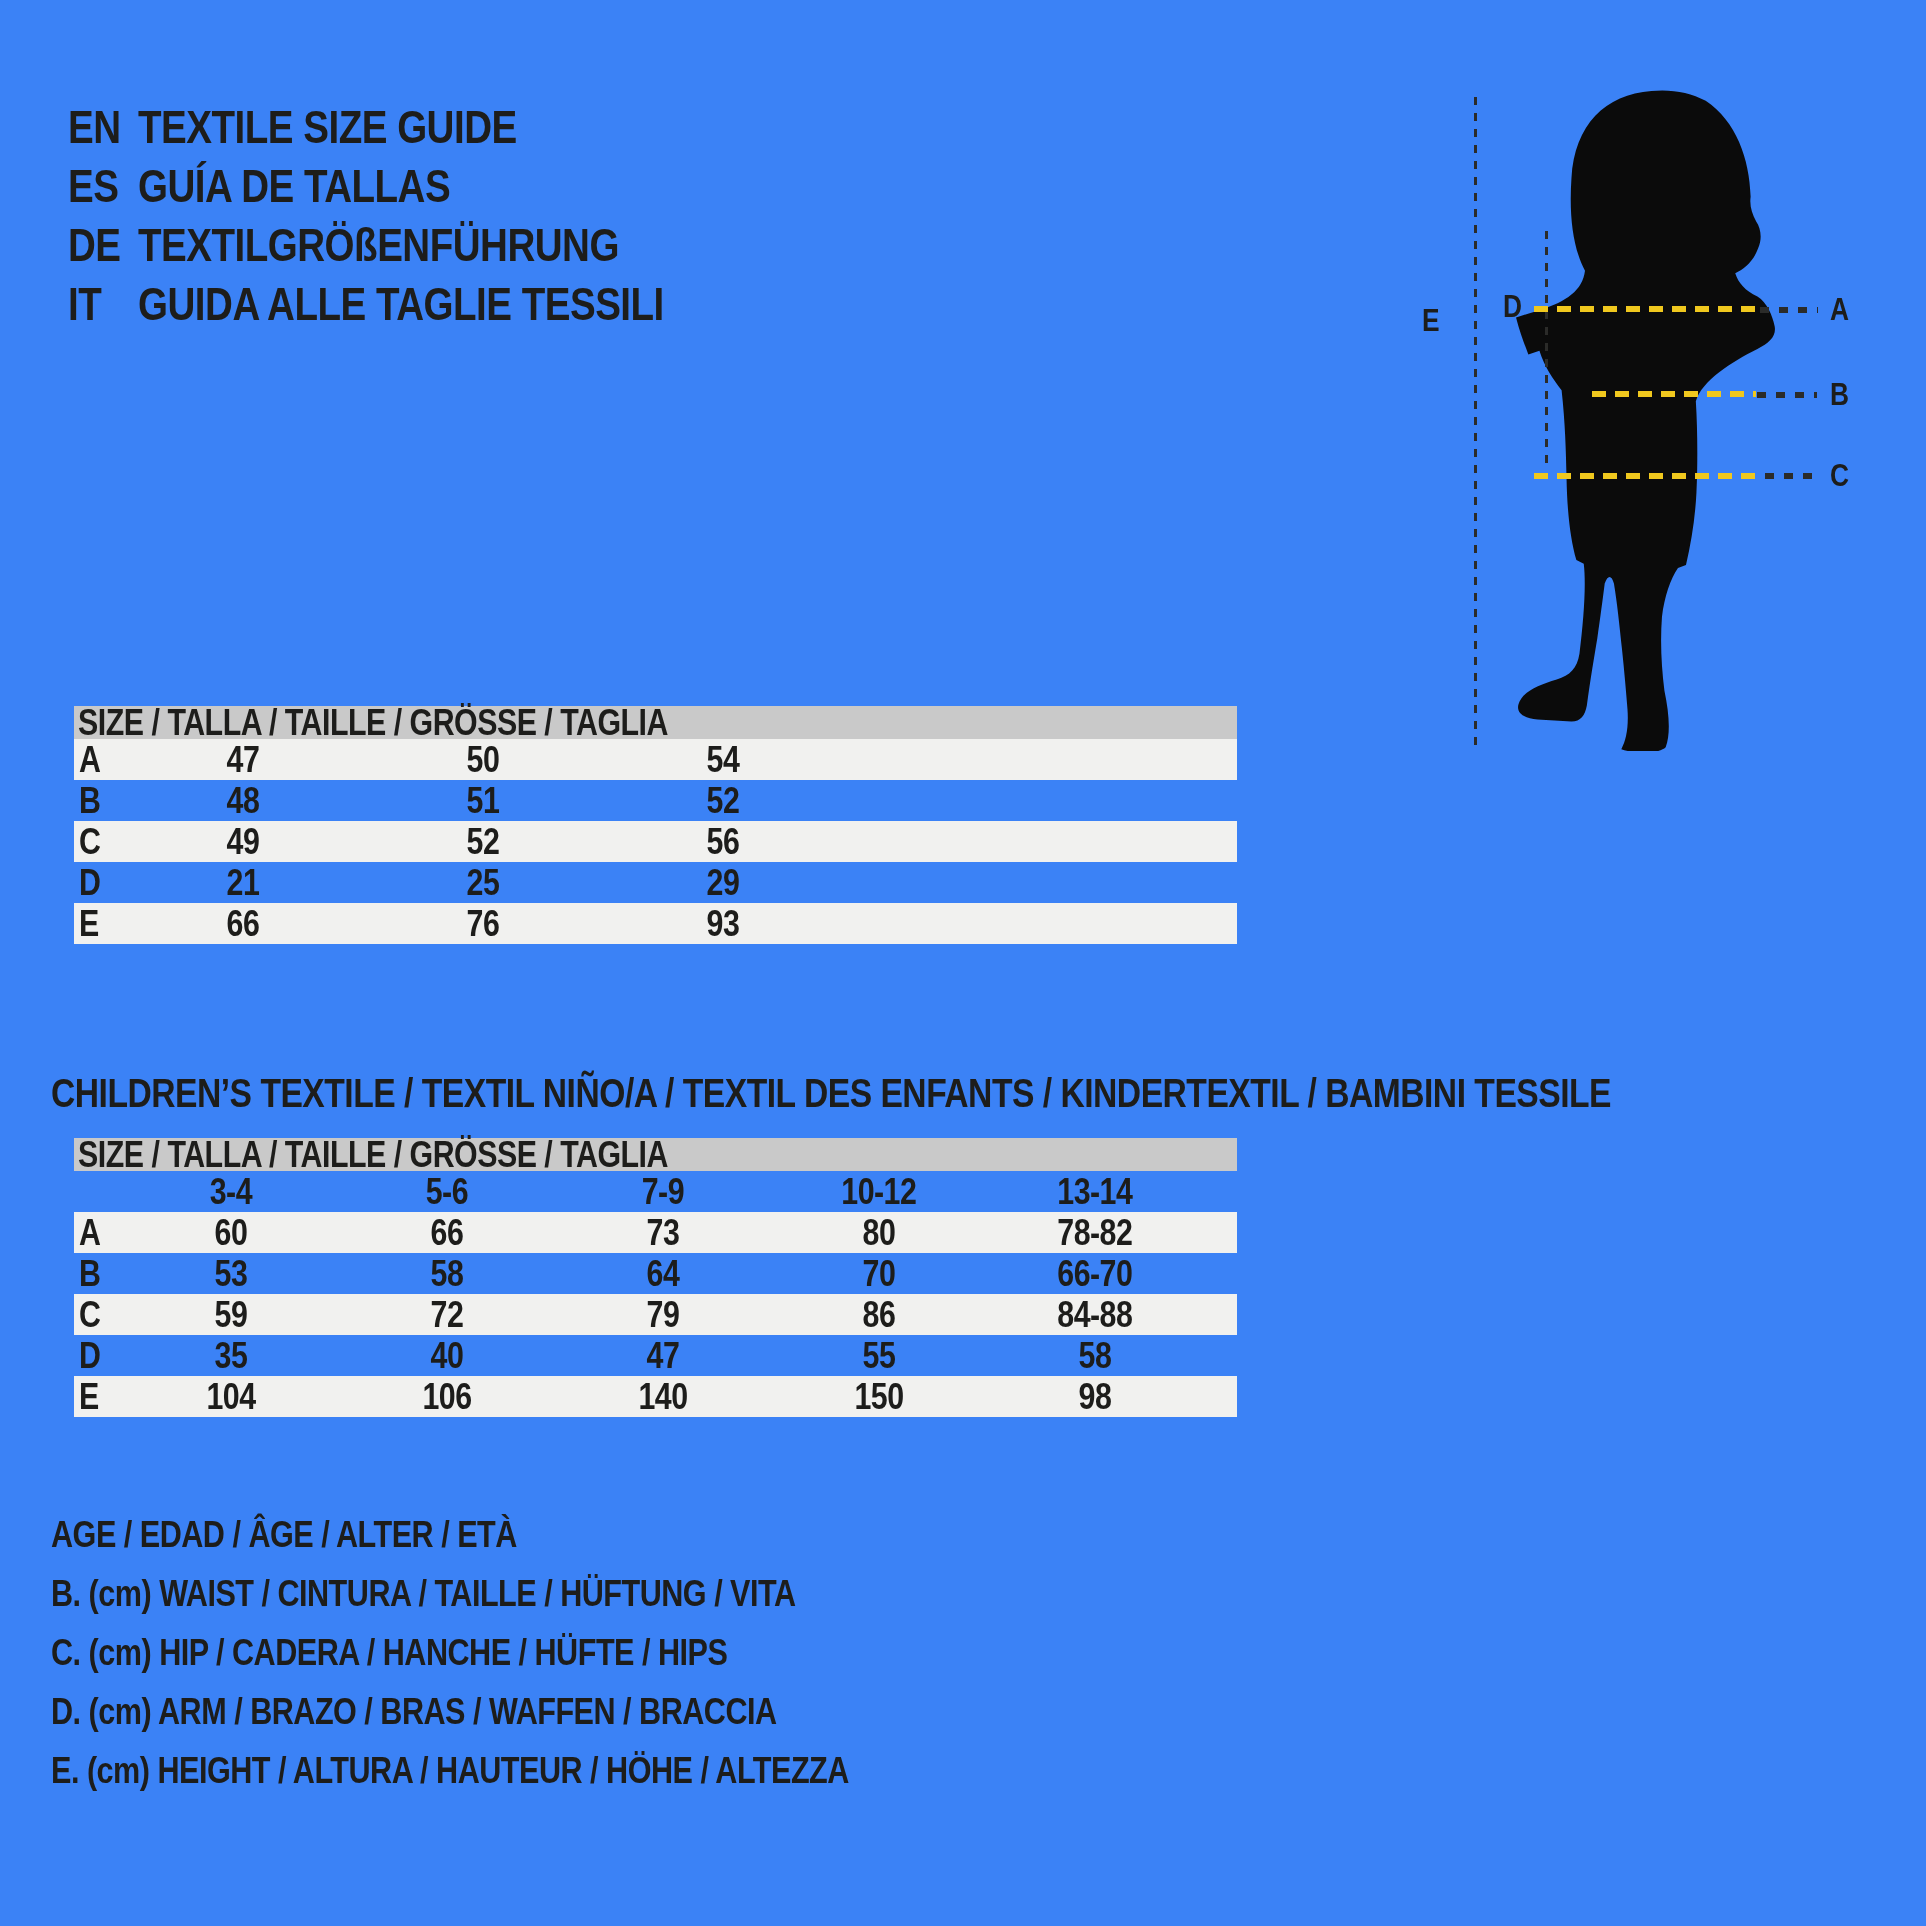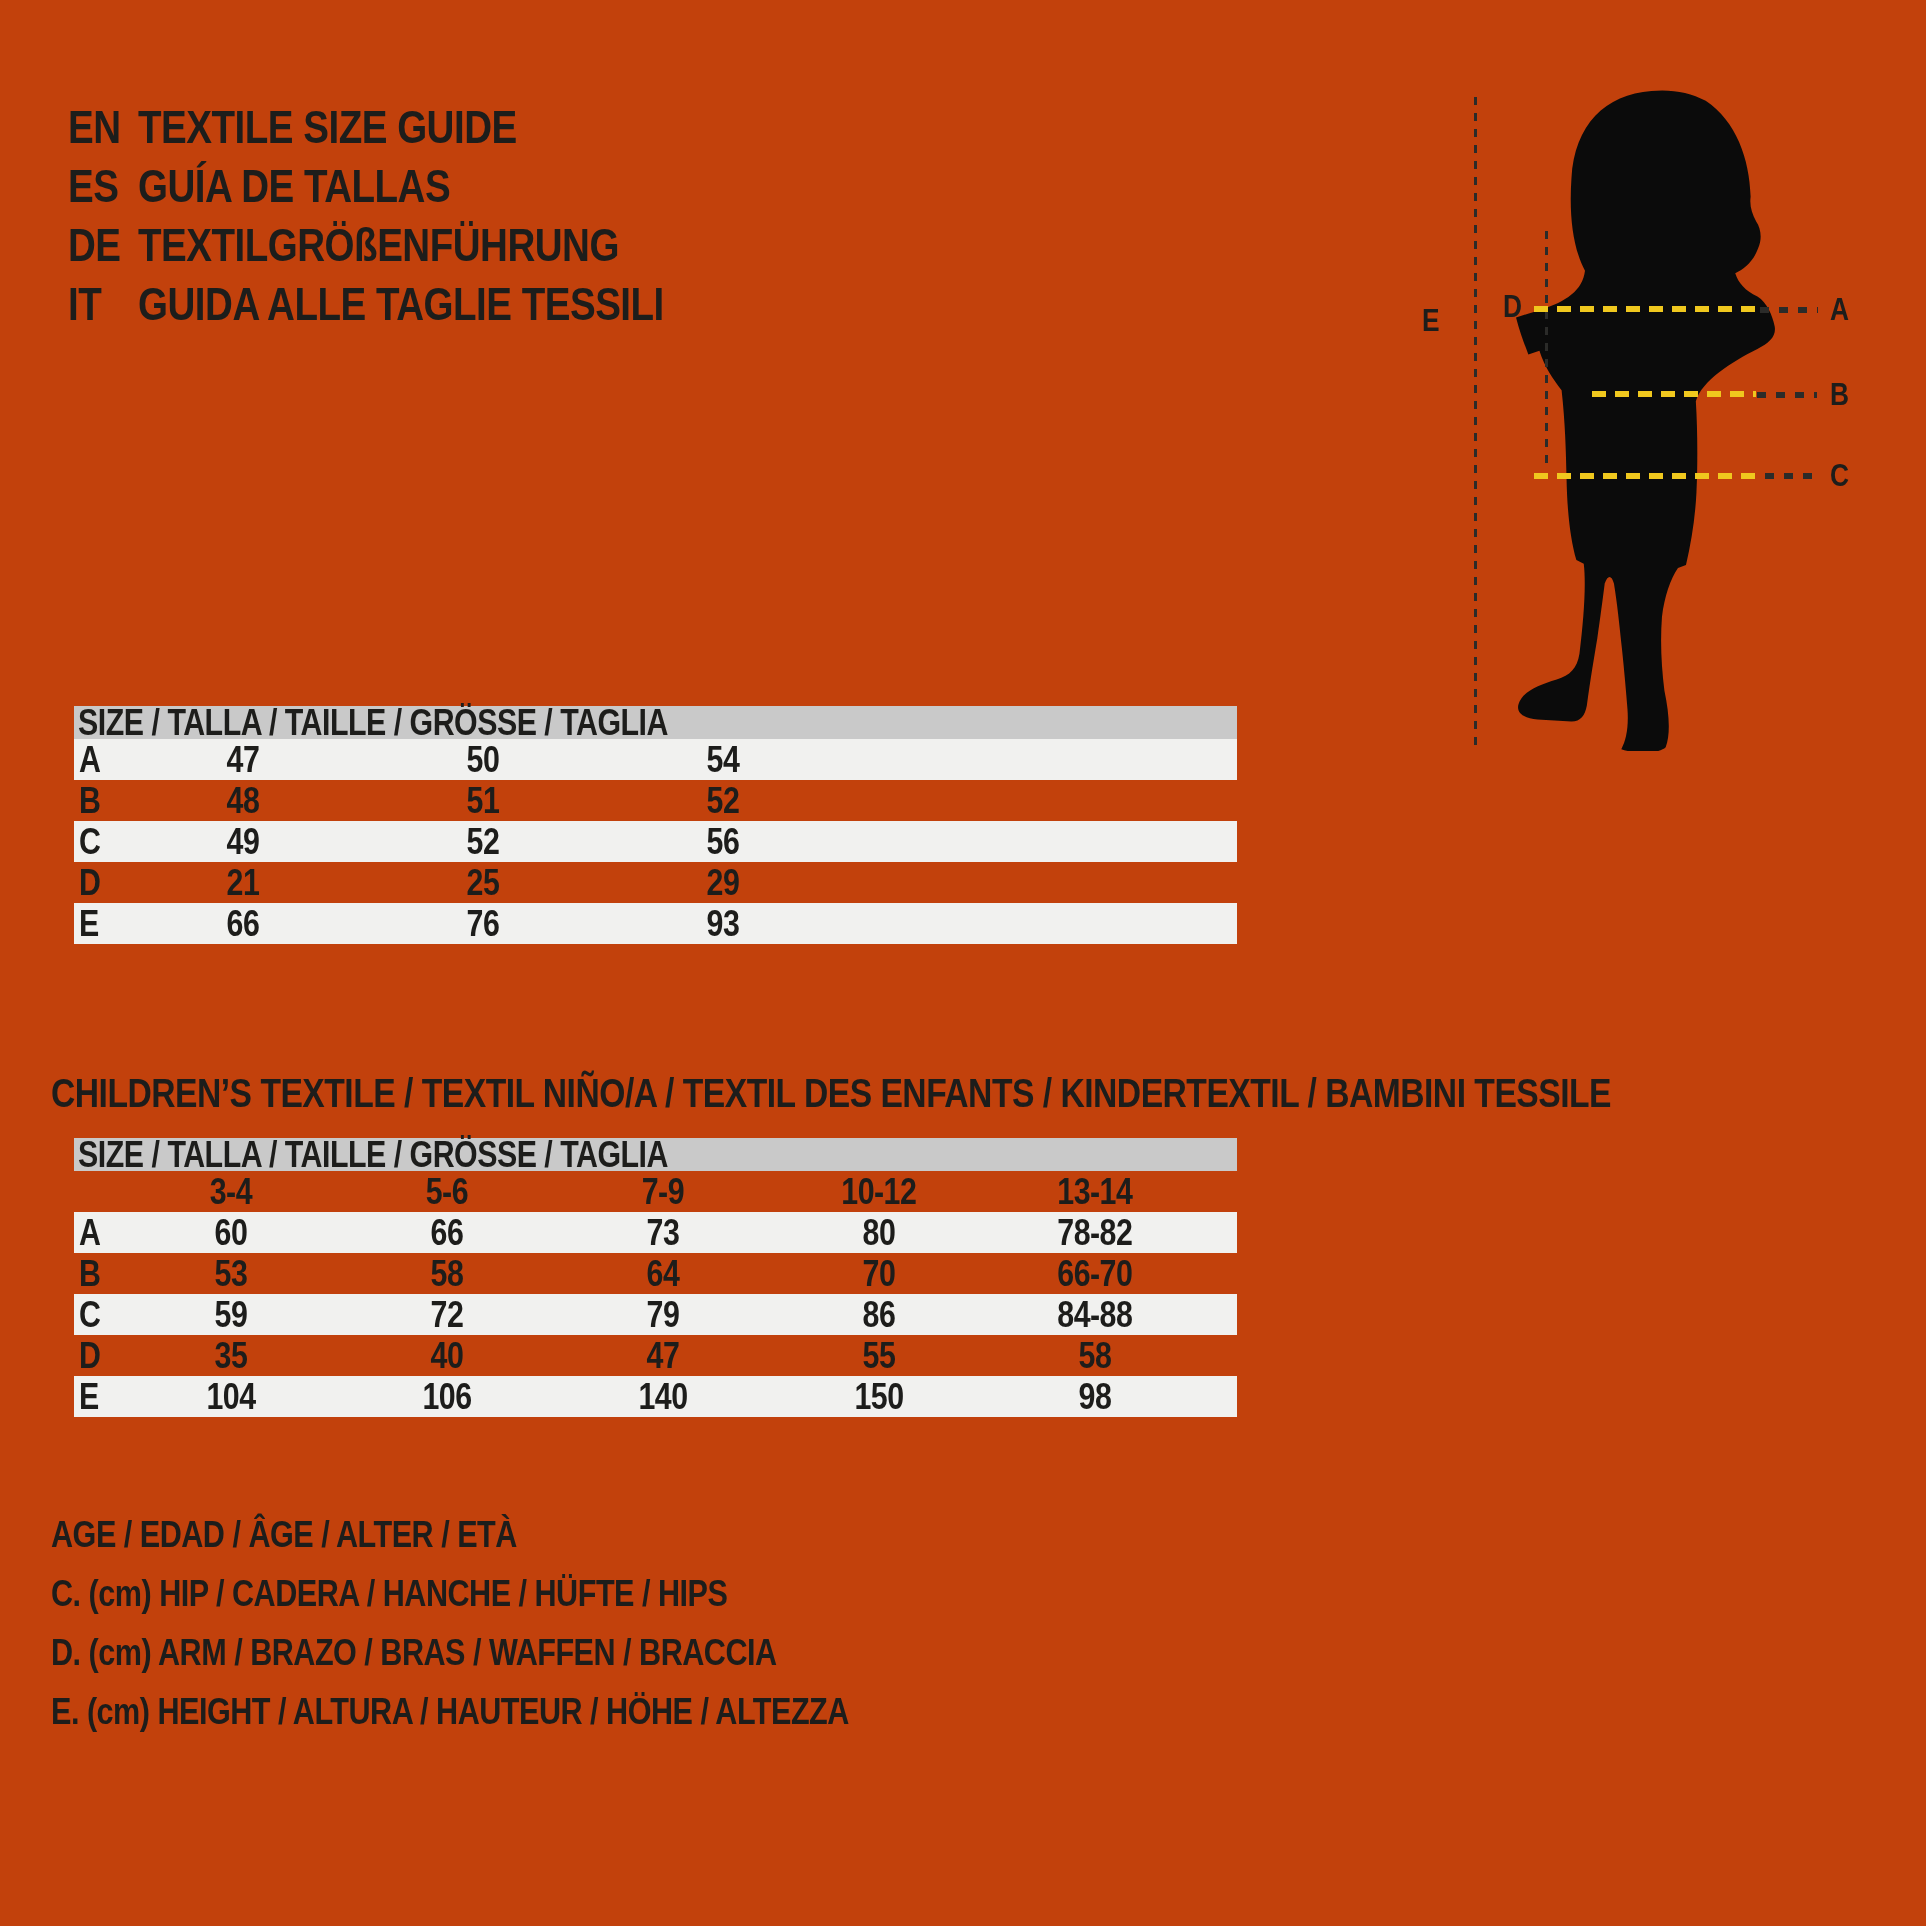--- a/index.html
+++ b/index.html
@@ -1,17 +1,17 @@
 <!DOCTYPE html>
 <html style="font-size:10px"><head>
 <meta charset="utf-8">
 <style>
   html,body { margin:0; padding:0; background:#ffffff; }
   .page {
-    position:relative; width:1926px; height:1926px; background:#c2410c;
+    position:relative; width:1926px; height:1926px; background:#3b82f6;
     font-family:"Liberation Sans","DejaVu Sans",sans-serif;
     color:#1d1d1b; font-weight:700; overflow:hidden;
   }
   .condX { transform:scaleX(0.82); transform-origin:left center; display:inline-block; white-space:nowrap; letter-spacing:-0.6px; }
 
   
   .langs { position:absolute; left:68px; top:97px; }
   .lang-row { display:flex; height:59px; align-items:center; font-size:47px; }
   .lang-code { width:70px; flex:0 0 70px; }
 
@@ -206,20 +206,23 @@
         <div class="cell"><span class="condX">98</span></div>
         <div class="cell"><span class="condX"></span></div>
       </div>
     </div>
 
   <div class="legend" id="legend">
       <div class="legend-line">
         <span class="condX">AGE / EDAD / ÂGE / ALTER / ETÀ</span>
       </div>
       <div class="legend-line">
+        <span class="condX">B. (cm) WAIST / CINTURA / TAILLE / HÜFTUNG / VITA</span>
+      </div>
+      <div class="legend-line">
         <span class="condX">C. (cm) HIP / CADERA / HANCHE / HÜFTE / HIPS</span>
       </div>
       <div class="legend-line">
         <span class="condX">D. (cm) ARM / BRAZO / BRAS / WAFFEN / BRACCIA</span>
       </div>
       <div class="legend-line">
         <span class="condX">E. (cm) HEIGHT / ALTURA / HAUTEUR / HÖHE / ALTEZZA</span>
       </div>
     </div>
 

